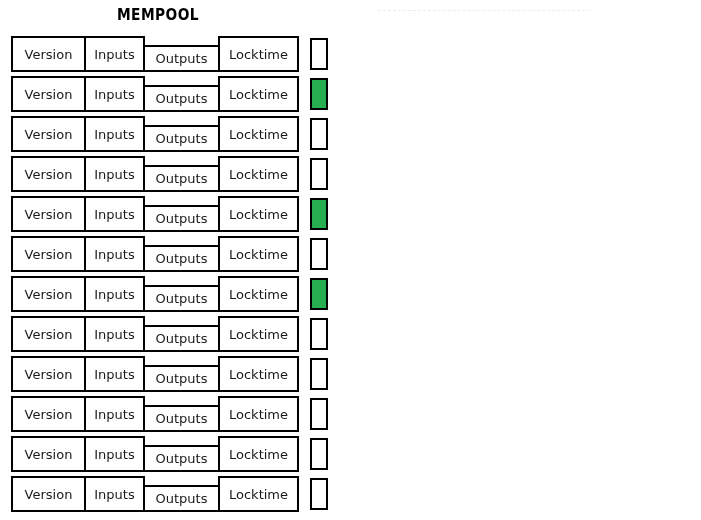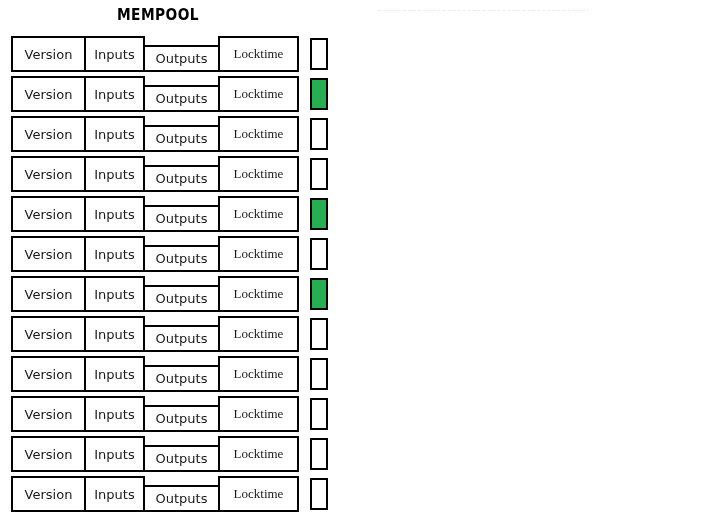--- a/index.html
+++ b/index.html
@@ -79,21 +79,21 @@
     font-family: "DejaVu Sans", sans-serif;
     font-size: 13px;
     color: #1a1a1a;
     box-sizing: border-box;
     white-space: nowrap;
   }
 
   .cell-version  { width: 75px; }
   .cell-inputs   { width: 61px; }
   .cell-outputs  { width: 77px; margin-top: 9px; }
-  .cell-locktime { width: 81px; font-family: Liberation Serif, serif; }
+  .cell-locktime { width: 81px; }
 
   .tx-marker {
     position: absolute;
     left: 299px;
     top: 2px;
     width: 18px;
     height: 32px;
     border: 2px solid #000000;
     background: #ffffff;
     box-sizing: border-box;

